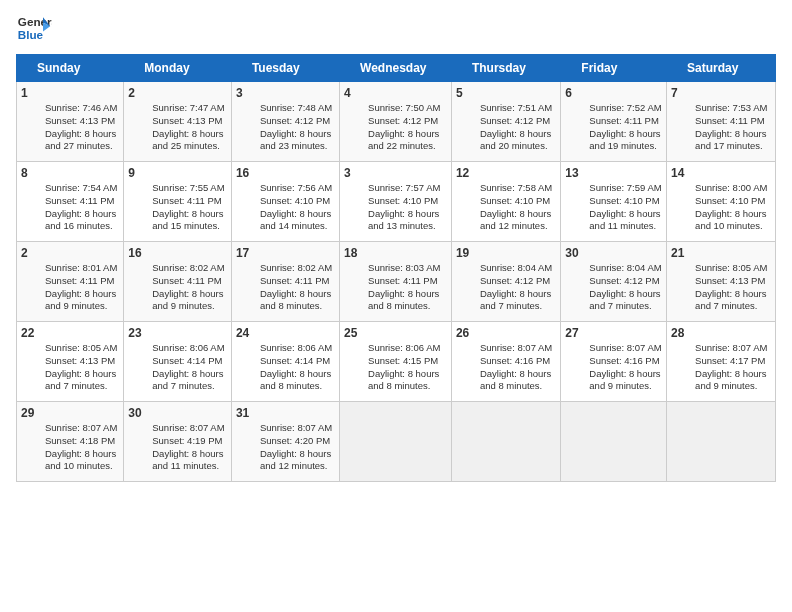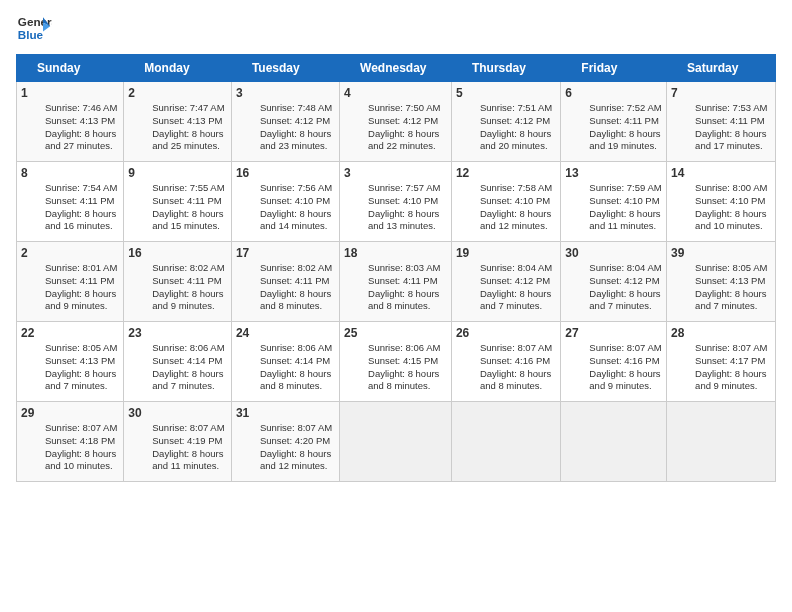--- a/index.html
+++ b/index.html
@@ -204,21 +204,21 @@
           </td>
           <td>
             <span class="day-num">19</span>
             <div class="day-info">Sunrise: 8:04 AM<br>Sunset: 4:12 PM<br>Daylight: 8 hours<br>and 7 minutes.</div>
           </td>
           <td>
             <span class="day-num">30</span>
             <div class="day-info">Sunrise: 8:04 AM<br>Sunset: 4:12 PM<br>Daylight: 8 hours<br>and 7 minutes.</div>
           </td>
           <td>
-            <span class="day-num">39</span>
+            <span class="day-num">21</span>
             <div class="day-info">Sunrise: 8:05 AM<br>Sunset: 4:13 PM<br>Daylight: 8 hours<br>and 7 minutes.</div>
           </td>
         </tr>
         <tr>
           <td>
             <span class="day-num">22</span>
             <div class="day-info">Sunrise: 8:05 AM<br>Sunset: 4:13 PM<br>Daylight: 8 hours<br>and 7 minutes.</div>
           </td>
           <td>
             <span class="day-num">23</span>

